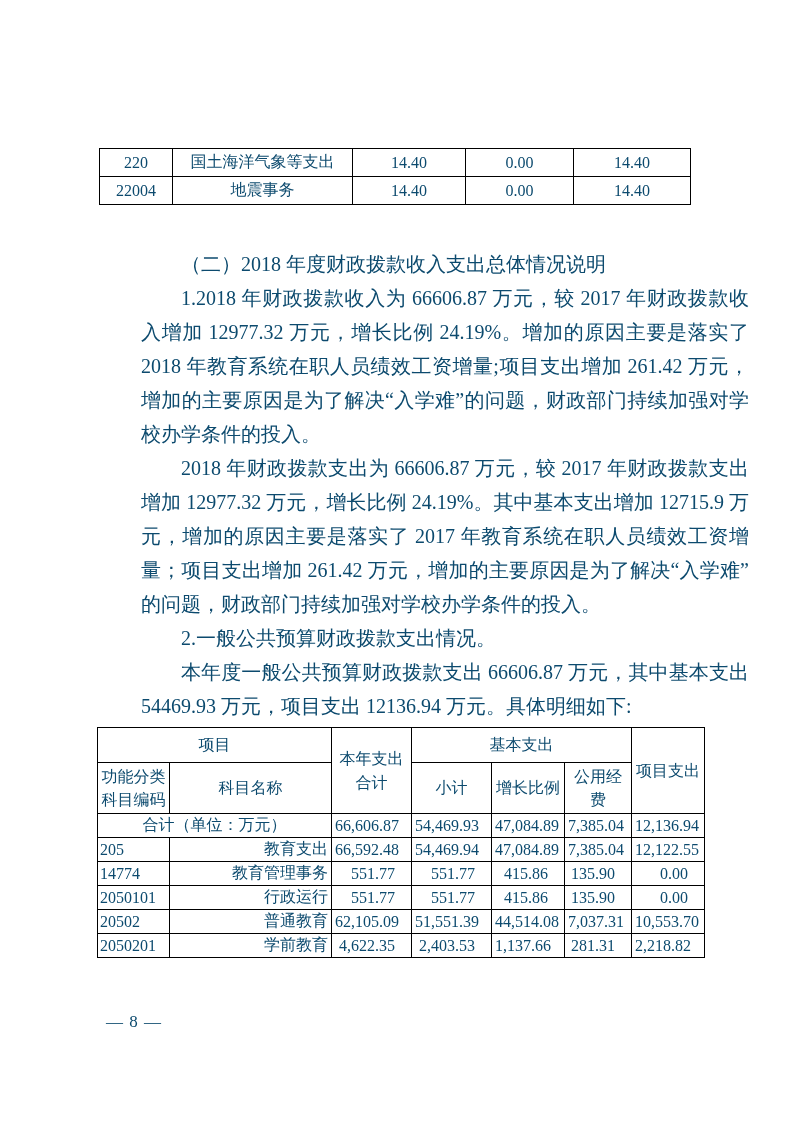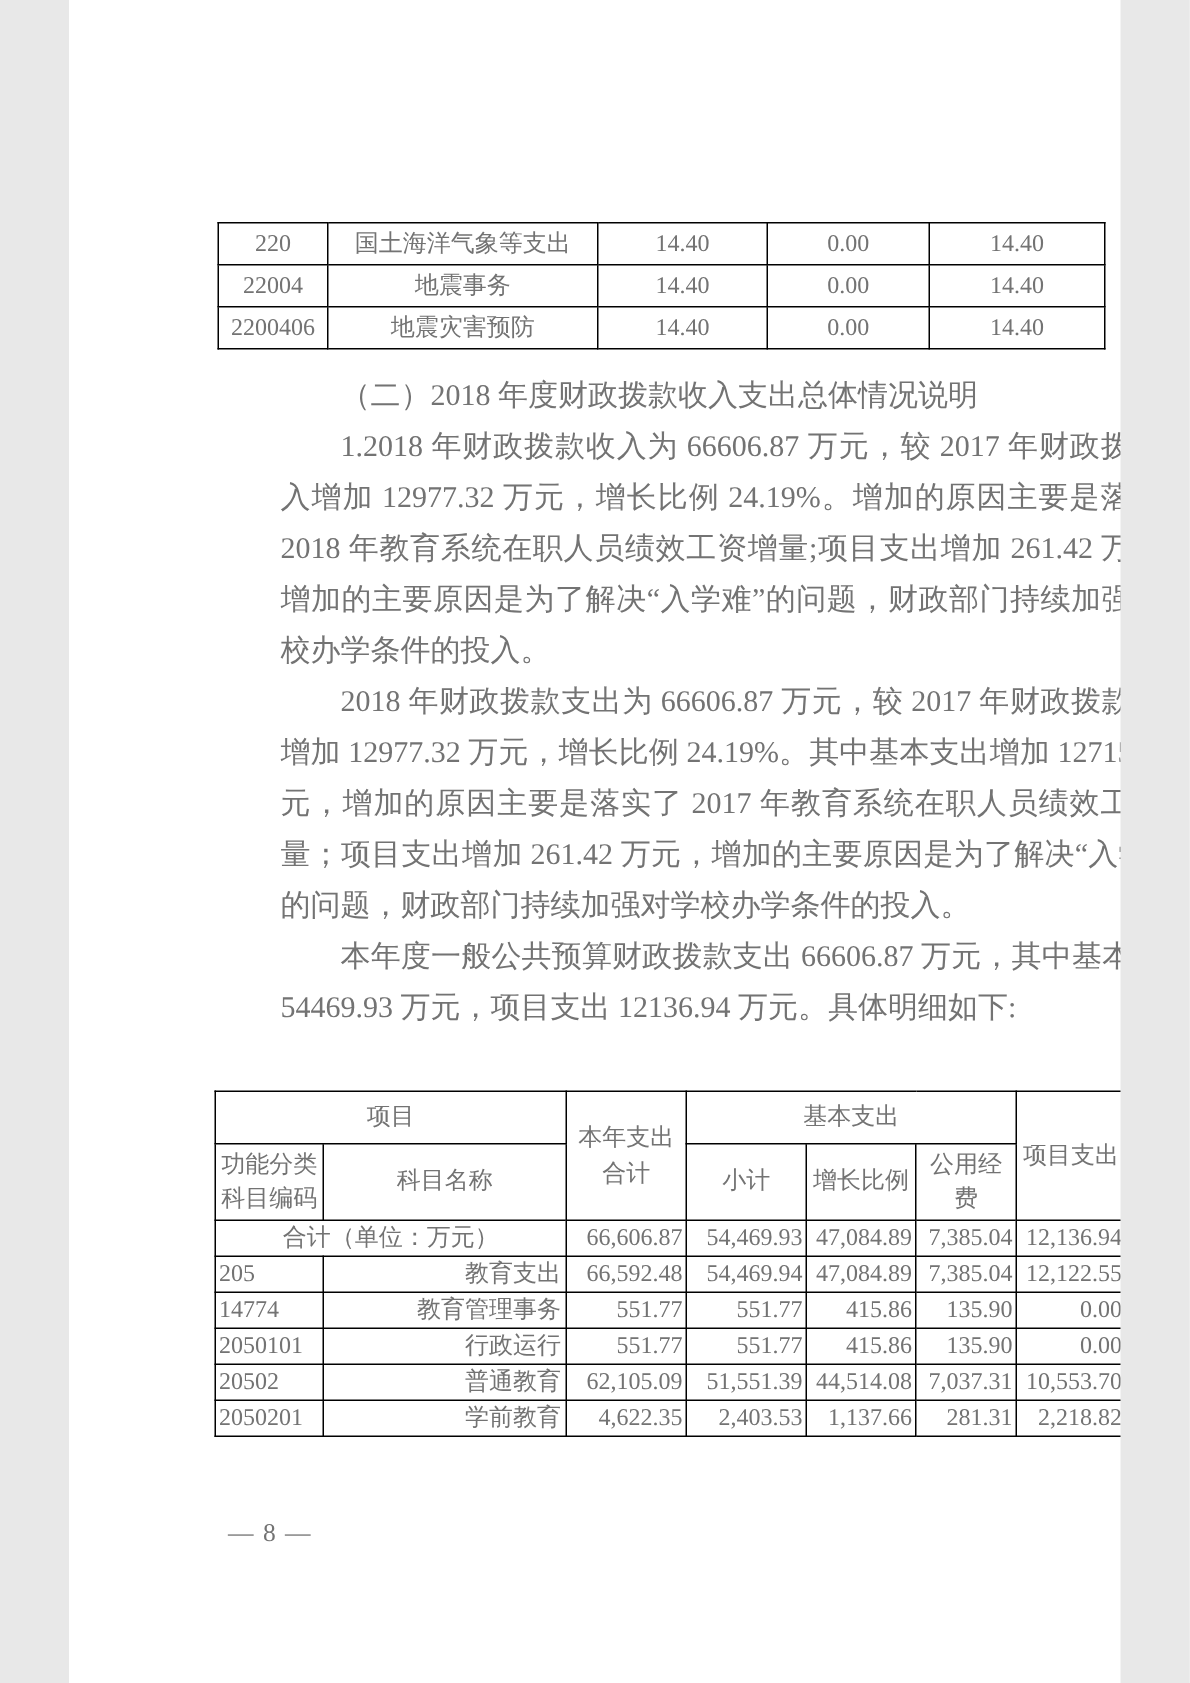--- a/index.html
+++ b/index.html
@@ -1,22 +1,22 @@
 <!DOCTYPE html>
 <html lang="zh"><head>
 <meta charset="utf-8">
 <style>
   html,body{margin:0;padding:0;background:#e8e8e8;}
   .page{
     position:relative;
-    width:701px;height:1122px;
+    width:793px;height:1122px;
     background:#ffffff;
     margin:0 auto;
     overflow:hidden;
-    color:#737373;
+    color:#0c4a6e;
     font-family:"Liberation Serif","DejaVu Serif",serif;
   }
   
   table{border-collapse:collapse;table-layout:fixed;}
   .t-top{
     position:absolute;left:99px;top:148px;width:591px;
     font-size:16px;
   }
   .t-top td{
     border:1.5px solid #000;
@@ -51,21 +51,21 @@
     text-align:center;
     line-height:1.45;
   }
   .t-budget thead tr:first-child th{height:34px;}
   .t-budget thead tr:last-child th{height:50px;}
   .t-budget td{height:23px;white-space:nowrap;}
   .t-budget td.lbl{text-align:center;}
   .t-budget td.code{text-align:left;padding-left:2px;}
   .t-budget td.name{text-align:right;padding-left:8px;}
   .t-budget td.name.indent{padding-left:26px;}
-  .t-budget td.num{text-align:right;padding-right:2px;}
+  .t-budget td.num{text-align:right;padding-right:16px;}
   
   .page-number{
     position:absolute;left:106px;top:1012px;
     font-size:17px;letter-spacing:1px;
     font-family:"Liberation Serif","DejaVu Serif",serif;
   }
 </style>
 </head>
 <body>
 
@@ -87,34 +87,28 @@
           <td>0.00</td>
           <td>14.40</td>
         </tr>
         <tr>
           <td>22004</td>
           <td>地震事务</td>
           <td>14.40</td>
           <td>0.00</td>
           <td>14.40</td>
         </tr>
-        <tr>
-          <td>2200406</td>
-          <td>地震灾害预防</td>
-          <td>14.40</td>
-          <td>0.00</td>
-          <td>14.40</td>
-        </tr>
       </tbody>
   </table>
 
   <div class="body-text">
     <p>（二）2018 年度财政拨款收入支出总体情况说明</p>
     <p>1.2018 年财政拨款收入为 66606.87 万元，较 2017 年财政拨款收入增加 12977.32 万元，增长比例 24.19%。增加的原因主要是落实了 2018 年教育系统在职人员绩效工资增量;项目支出增加 261.42 万元，增加的主要原因是为了解决“入学难”的问题，财政部门持续加强对学校办学条件的投入。</p>
     <p>2018 年财政拨款支出为 66606.87 万元，较 2017 年财政拨款支出增加 12977.32 万元，增长比例 24.19%。其中基本支出增加 12715.9 万元，增加的原因主要是落实了 2017 年教育系统在职人员绩效工资增量；项目支出增加 261.42 万元，增加的主要原因是为了解决“入学难”的问题，财政部门持续加强对学校办学条件的投入。</p>
+    <p>2.一般公共预算财政拨款支出情况。</p>
     <p>本年度一般公共预算财政拨款支出 66606.87 万元，其中基本支出 54469.93 万元，项目支出 12136.94 万元。具体明细如下:</p>
   </div>
 
   <table class="t-budget">
     <colgroup>
       <col style="width:72px">
         <col style="width:162px">
         <col style="width:80px">
         <col style="width:80px">
         <col style="width:73px">

